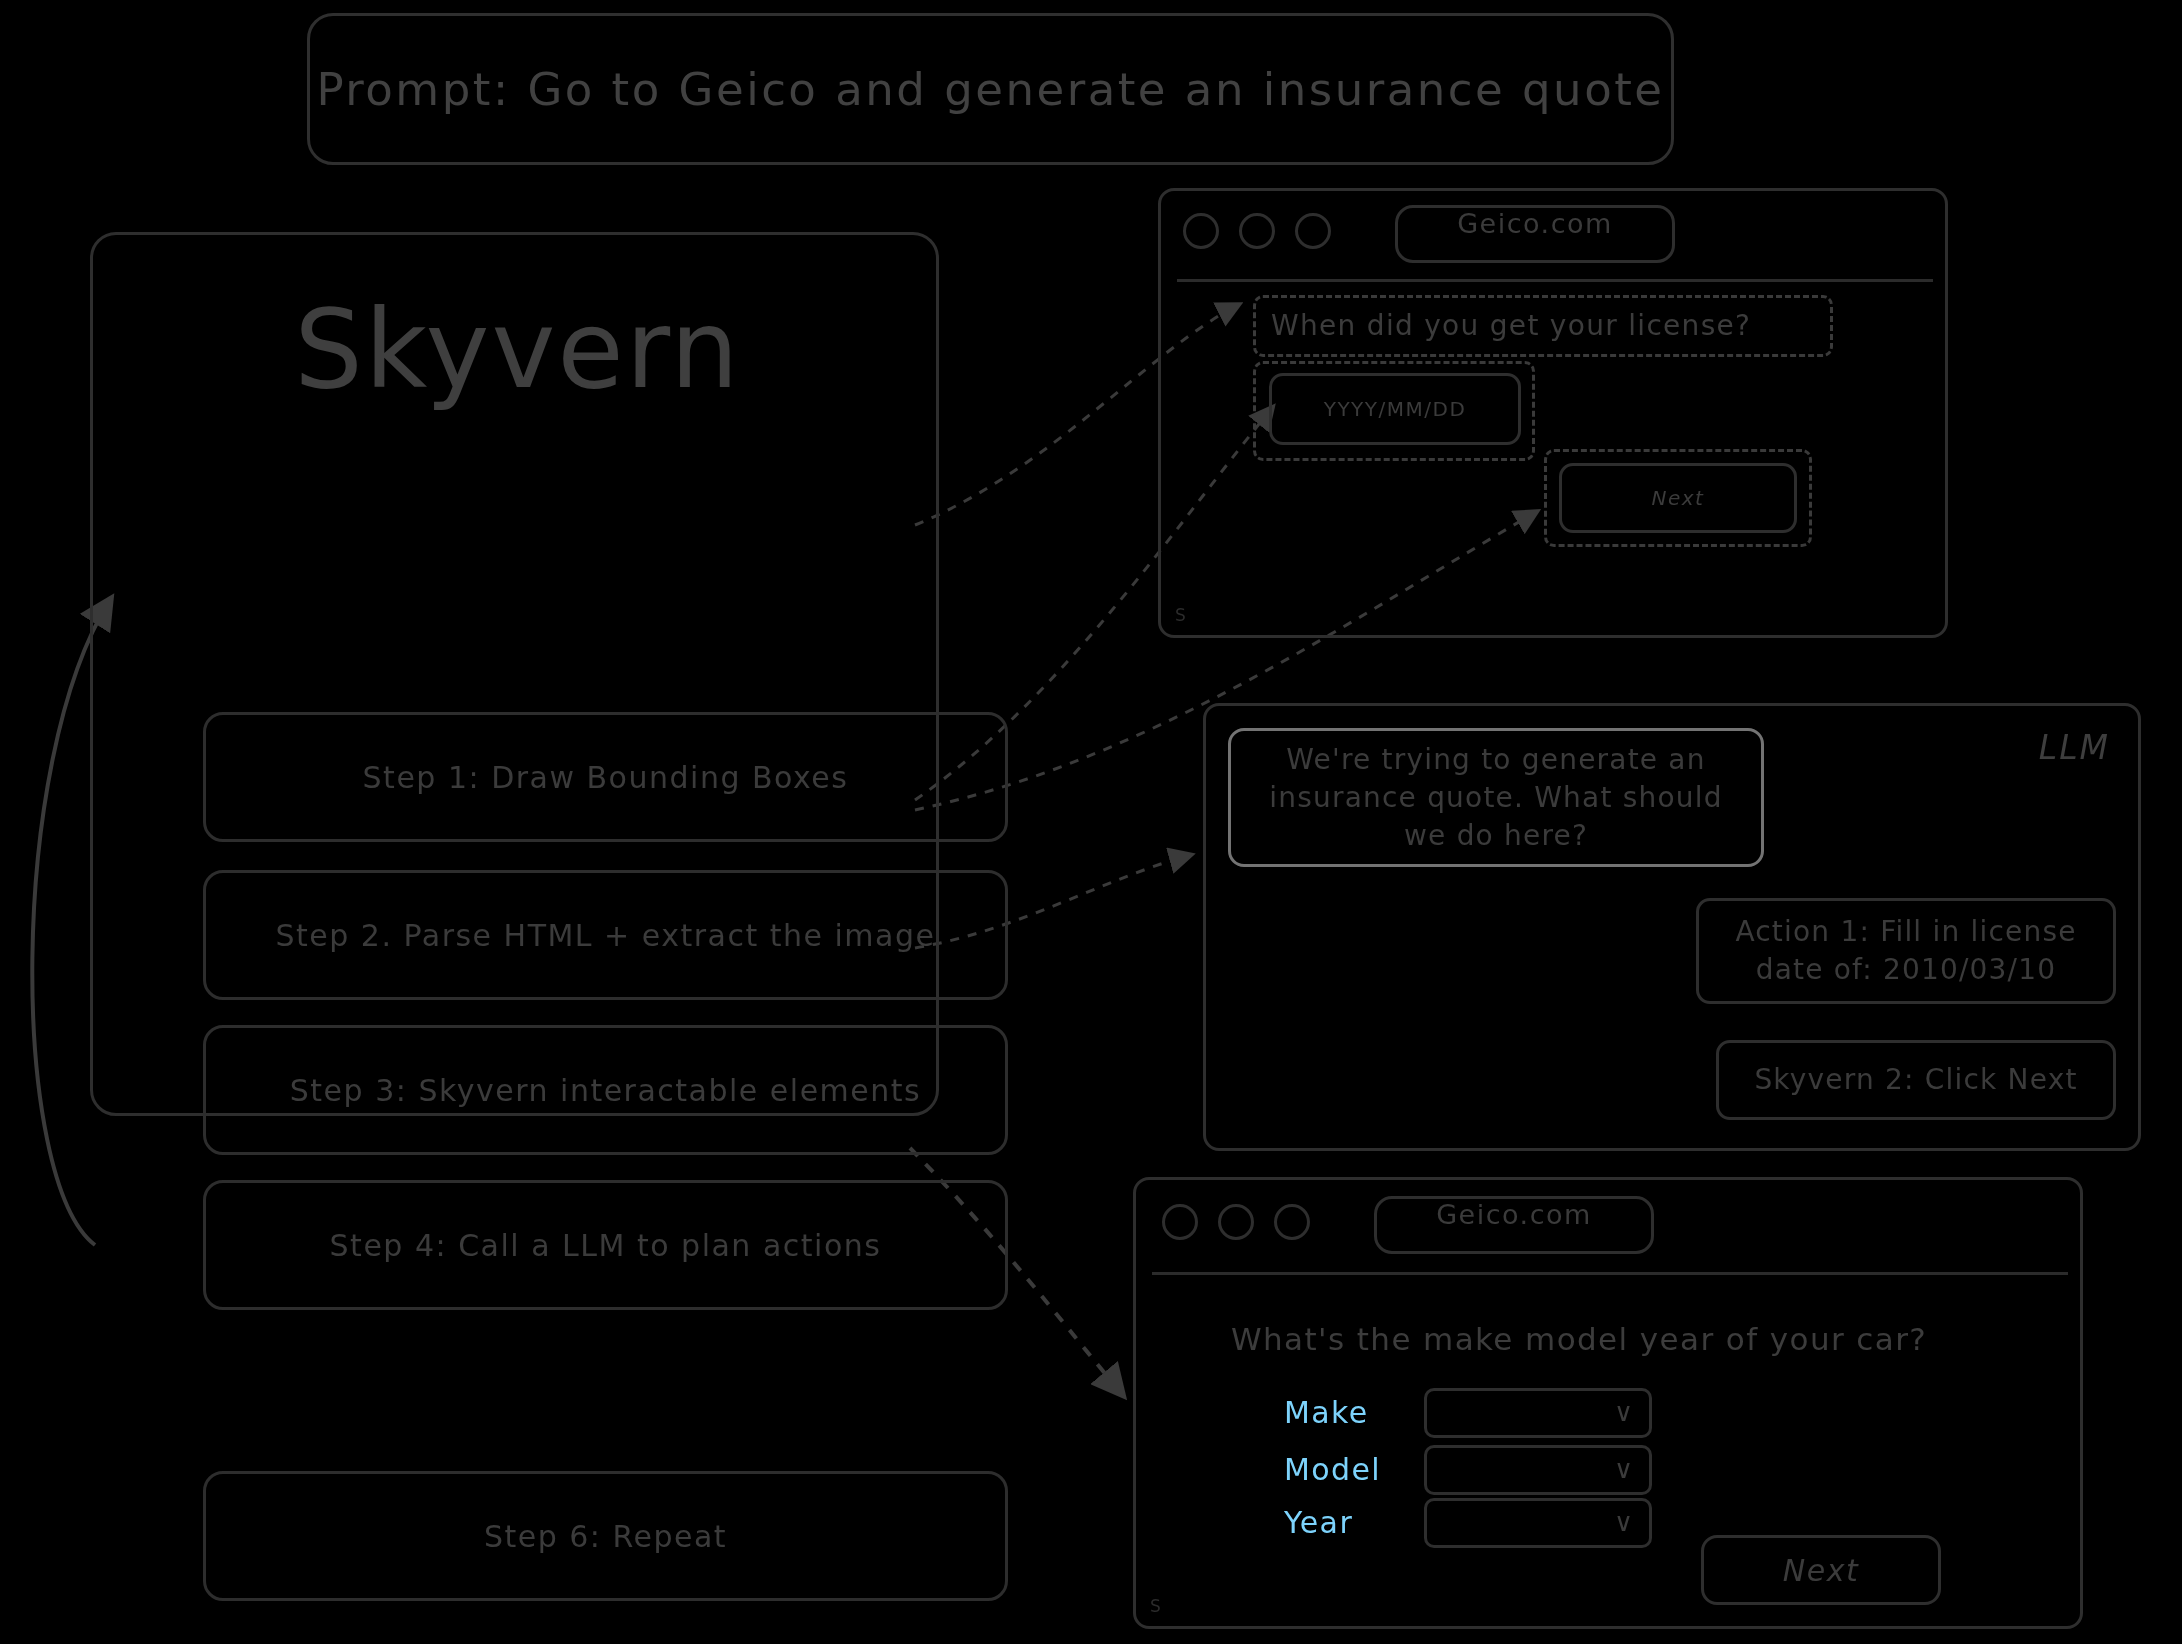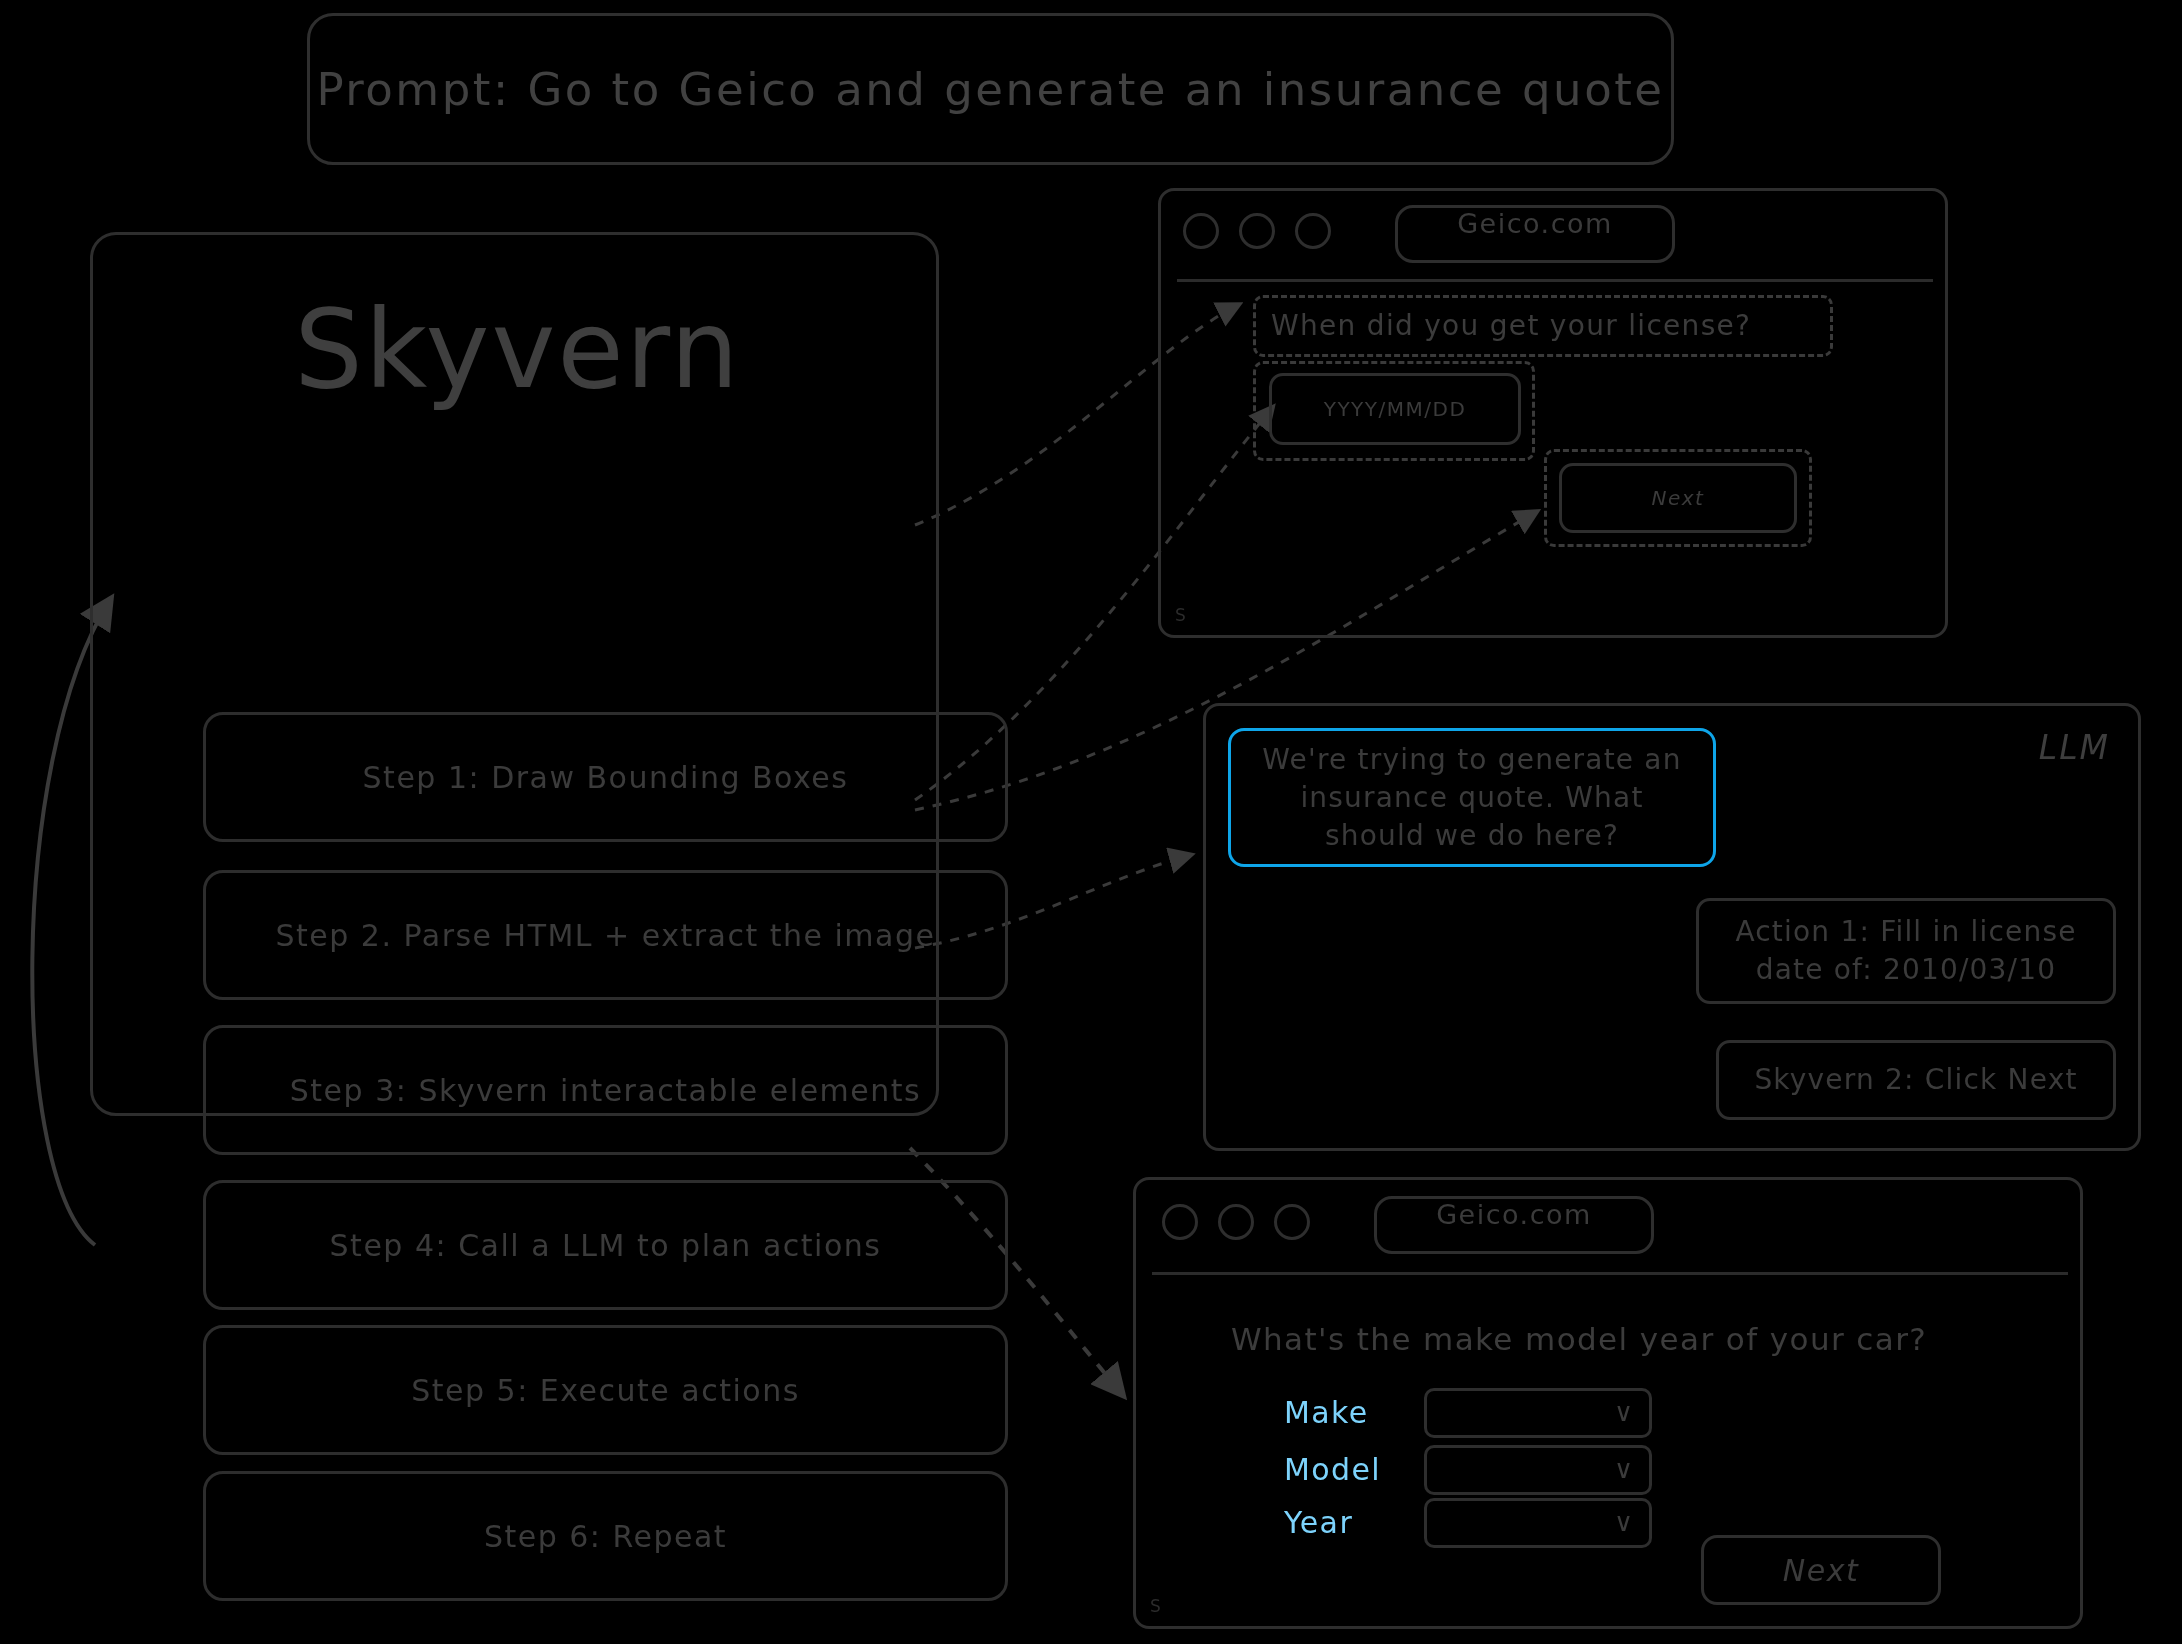--- a/index.html
+++ b/index.html
@@ -180,23 +180,23 @@
     position: absolute;
     right: 28px; top: 22px;
     font-size: 33px;
     font-style: italic;
     letter-spacing: 2px;
     color: #3e3e3e;
   }
   #llm-question {
     position: absolute;
     left: 22px; top: 22px;
-    width: 488px;
+    width: 536px;
     min-height: 130px;
-    border: 3px solid #0ea5e9;
+    border: 3px solid #737373;
     border-radius: 16px;
     box-sizing: border-box;
     display: flex;
     align-items: center;
     justify-content: center;
     padding: 10px 16px;
     font-size: 28px;
     line-height: 1.35;
     text-align: center;
     letter-spacing: 1.2px;
@@ -291,21 +291,20 @@
   <div class="box" id="prompt-banner">
     <span class="label sketch-text">Prompt: Go to Geico and generate an insurance quote</span>
   </div>
 
   <div class="box" id="skyvern-panel">
     <div id="skyvern-title" class="sketch-text">Skyvern</div>
     <div class="step sketch-text" id="step-1">Step 1: Draw Bounding Boxes</div>
     <div class="step sketch-text" id="step-2">Step 2. Parse HTML + extract the image</div>
     <div class="step sketch-text" id="step-3">Step 3: Skyvern interactable elements</div>
     <div class="step sketch-text" id="step-4">Step 4: Call a LLM to plan actions</div>
-    <div class="step sketch-text" id="step-5">Step 5: Execute actions</div>
     <div class="step sketch-text" id="step-6">Step 6: Repeat</div>
   </div>
 
   <div class="box" id="browser-1">
     <span class="dot" style="left:22px; top:22px;"></span>
     <span class="dot" style="left:78px; top:22px;"></span>
     <span class="dot" style="left:134px; top:22px;"></span>
     <div class="urlbar" style="left:212px; top:14px; width:280px; height:58px;">
       <span>Geico.com</span>
     </div>

